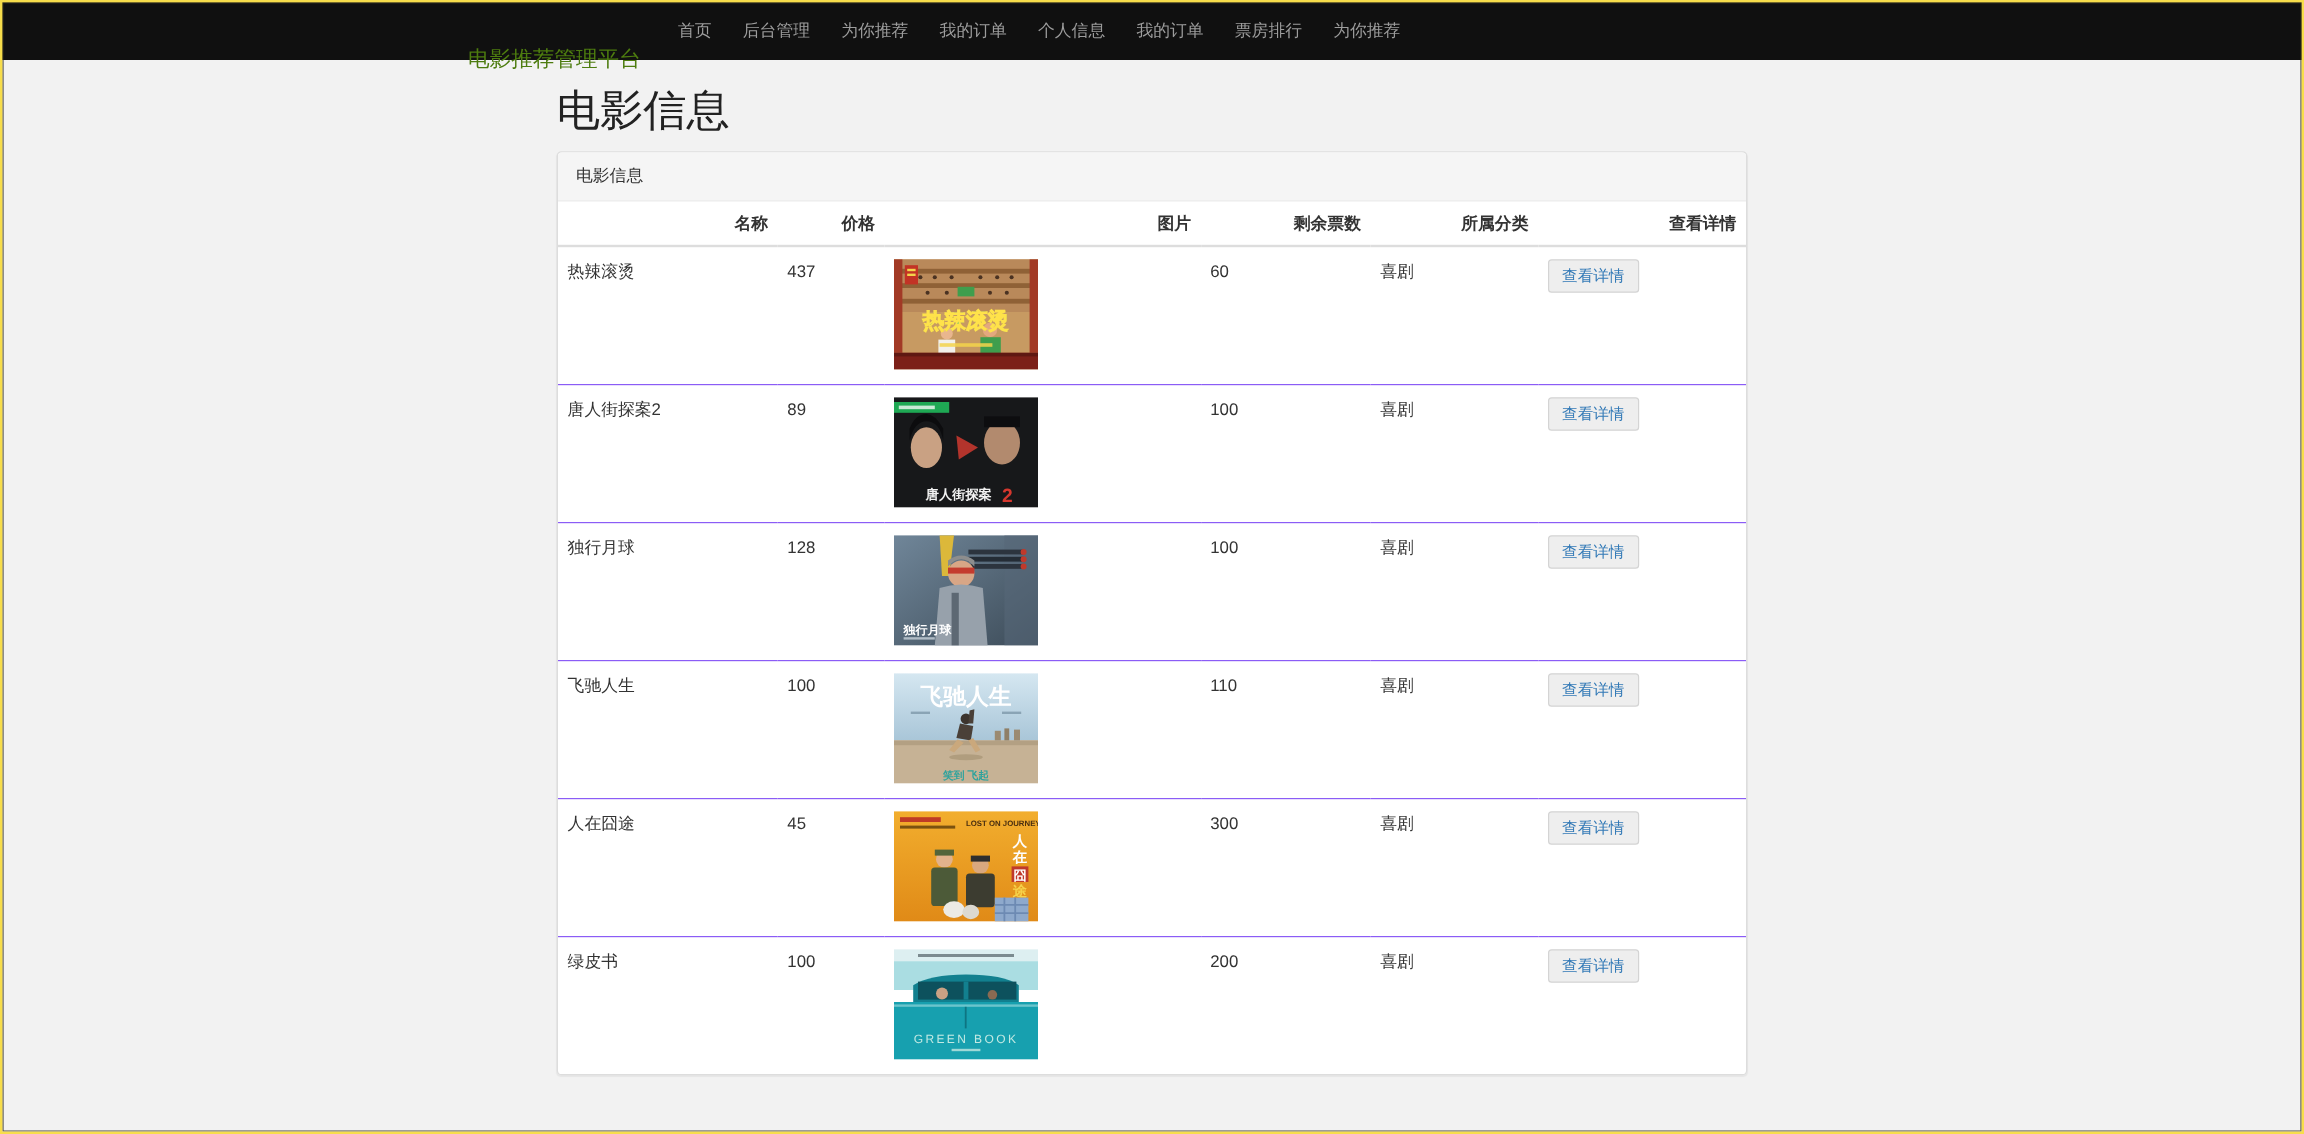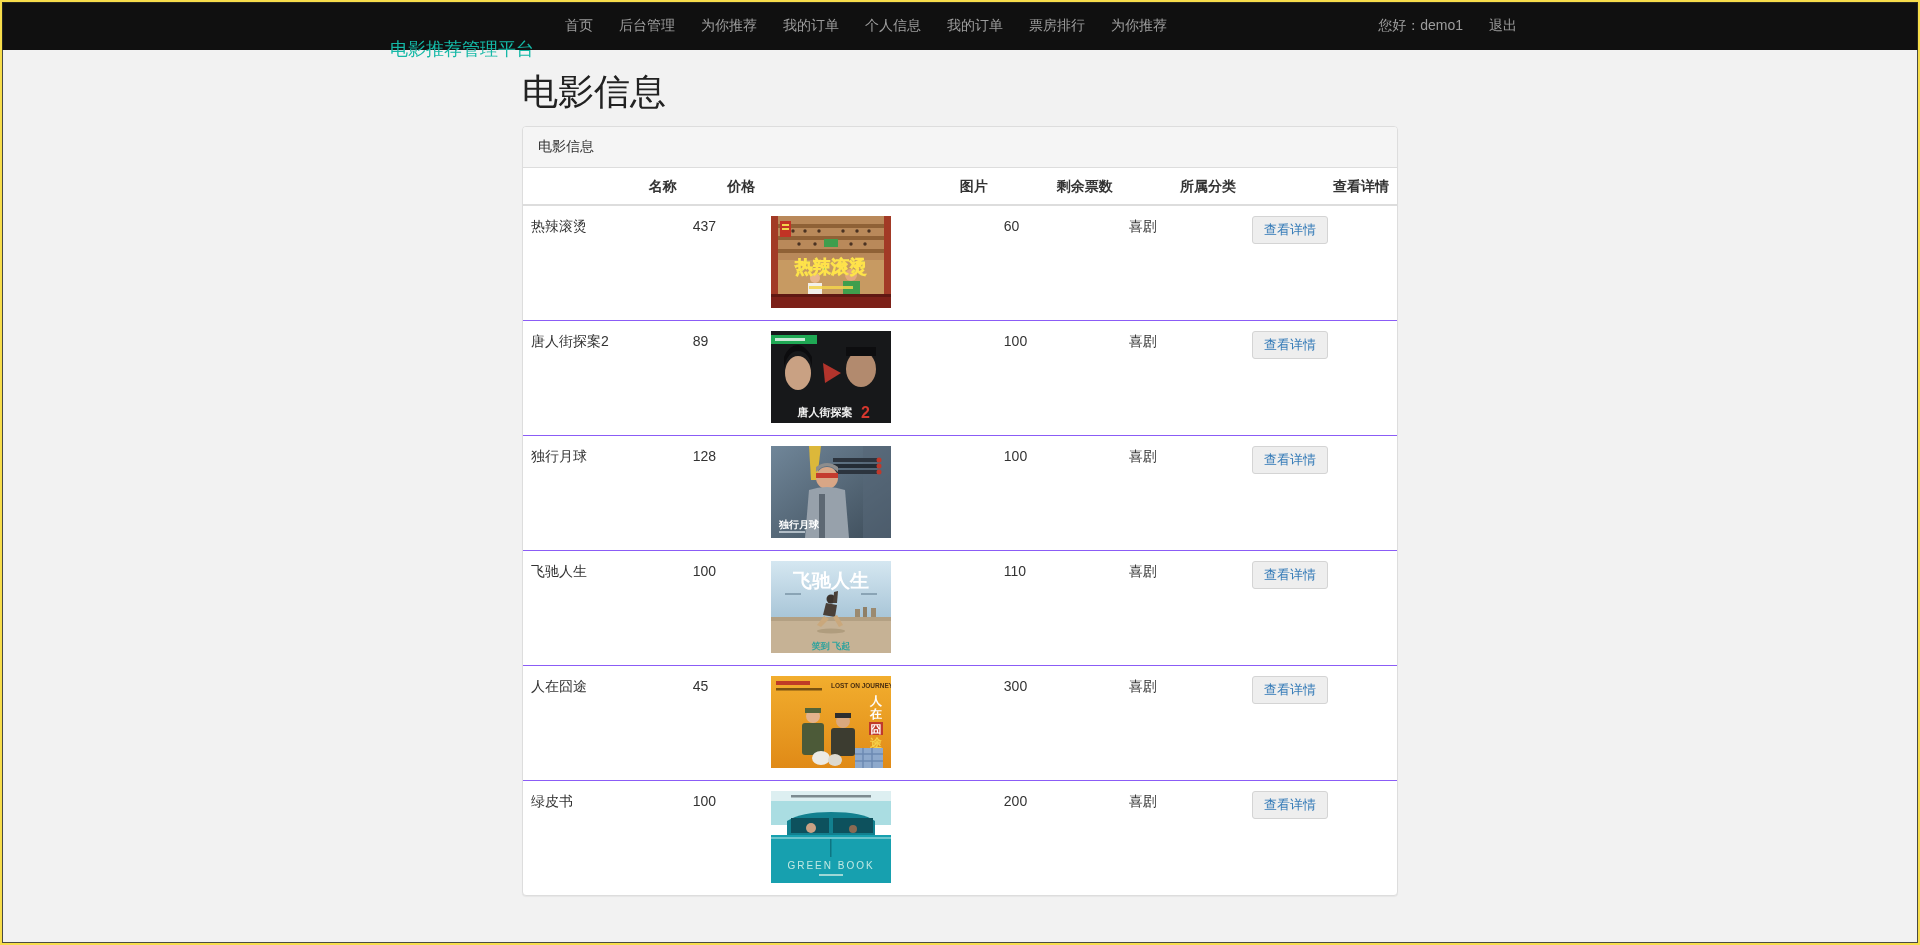--- a/index.html
+++ b/index.html
@@ -17,31 +17,31 @@
     border: 2px solid #f7dd4b;
     box-shadow: inset 0 0 0 1px rgba(45,45,35,.85);
   }
   
   .navbar { background: #101010; height: 50px; width: 100%; }
   .navbar-inner {
     width: 1170px; margin: 0 auto; height: 50px;
     padding: 0 15px; display: flex; align-items: center;
   }
   .brand {
-    color: #14b8a6; font-size: 18px; text-decoration: none;
+    color: #4d7c0f; font-size: 18px; text-decoration: none;
     padding: 15px 0; line-height: 20px; white-space: nowrap; margin-right: 18px; margin-top: 48px;
   }
   .nav { display: flex; list-style: none; margin: 0; padding: 0; align-items: flex-end; }
   .nav li a, .nav li span {
     display: block; padding: 15px 13px; line-height: 20px;
     color: #9d9d9d; font-size: 14px; text-decoration: none; white-space: nowrap;
   }
   .nav-right { margin-left: auto; }
   
-  .content { width: 876px; margin: 0 auto; }
+  .content { width: 992px; margin: 0 auto; }
   .page-title { font-size: 36px; font-weight: 500; color: #222; margin: 22px 0 14px; line-height: 1.1; }
   .panel {
     background: #fff; border: 1px solid #ddd; border-radius: 4px;
     box-shadow: 0 1px 1px rgba(0,0,0,.05); margin-bottom: 24px;
   }
   .panel-heading {
     padding: 11px 15px; background: #f5f5f5; border-bottom: 1px solid #ddd;
     border-radius: 3px 3px 0 0; color: #333; font-size: 14px;
   }
   table.movies { width: 100%; border-collapse: collapse; }
@@ -95,28 +95,20 @@
         </li>
 
   <li>
           <a href="#">票房排行</a>
         </li>
 
   <li>
           <a href="#">为你推荐</a>
         </li>
 </ul>
-    <ul class="nav nav-right">
-      <li>
-          <span>您好：demo1</span>
-        </li>
-      <li>
-          <a href="#">退出</a>
-        </li>
-    </ul>
   </div>
 </nav>
 
 <div class="content">
   <h1 class="page-title">电影信息</h1>
 
   <div class="panel">
     <div class="panel-heading">电影信息</div>
     <table class="movies">
       <colgroup>

